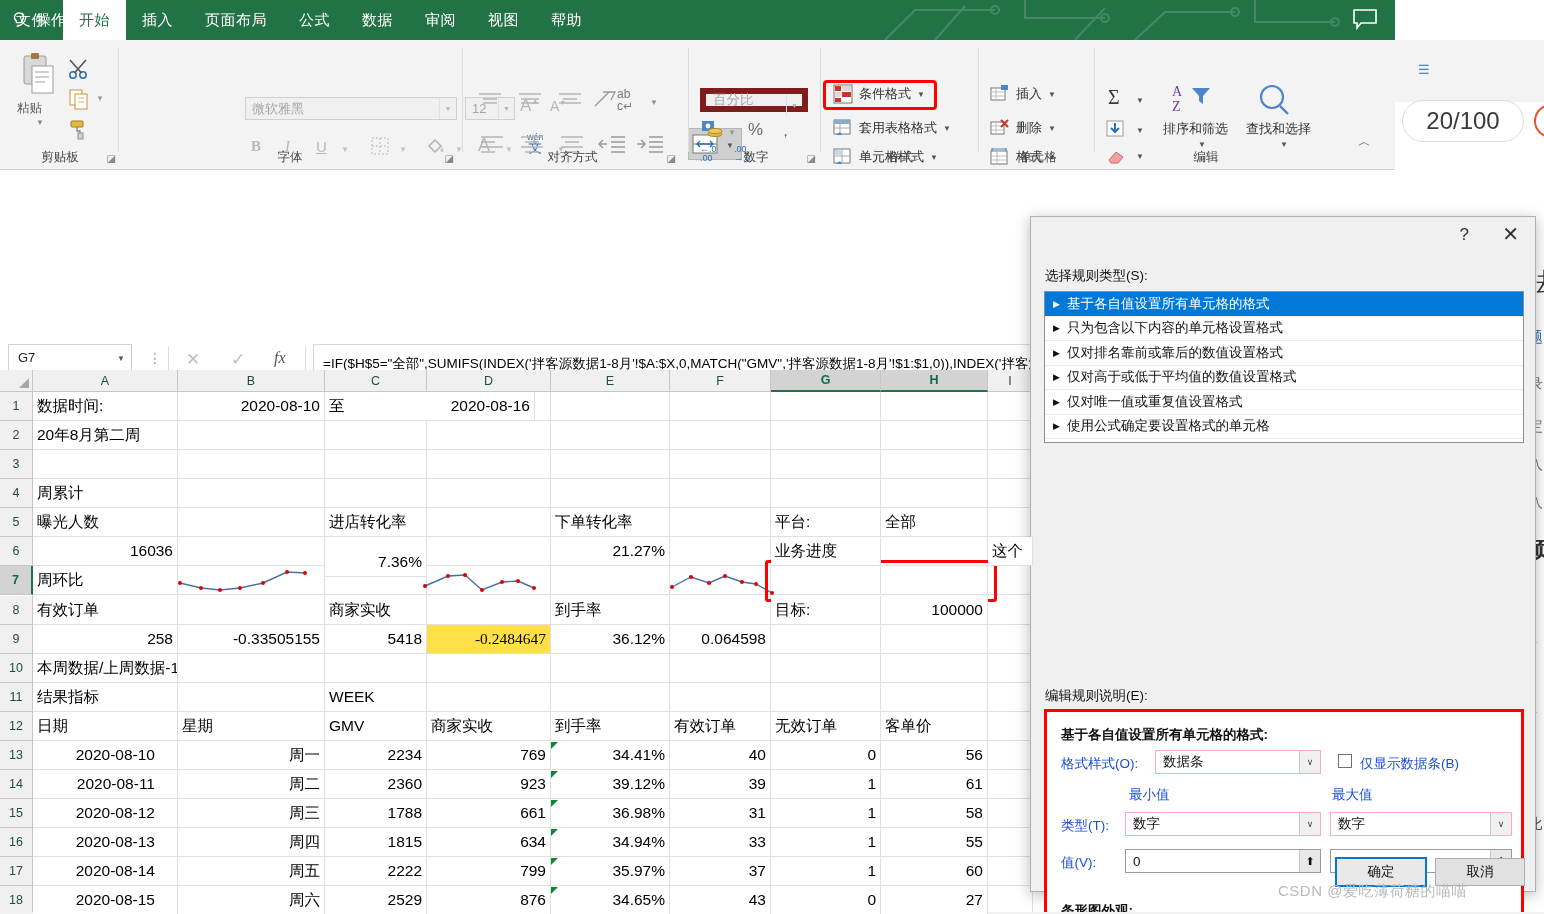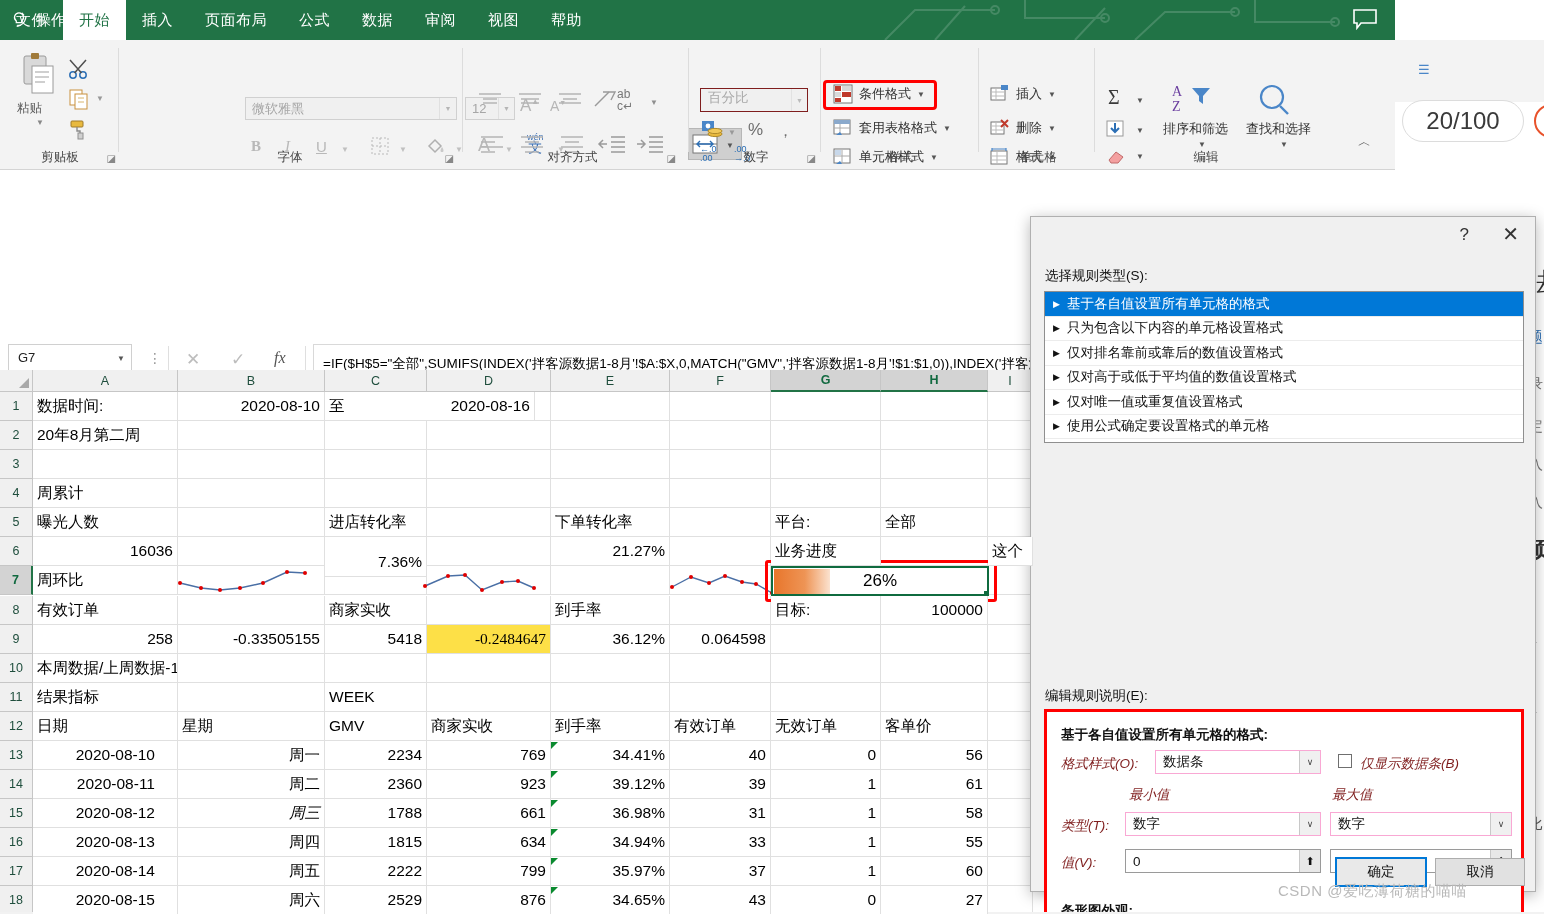--- a/index.html
+++ b/index.html
@@ -202,21 +202,21 @@
   }
   .rule.sel{ background:#0078d7; color:#fff; }
   .rule .arr{ font-size:9px; margin-right:7px; }
 
   .descbox{
     position:absolute; left:13px; top:492px; width:480px; height:368px;
     background:#fff; border:3px solid #ff0000;
   }
   .descbox .inner{ position:absolute; inset:0; }
   .d-bold{ position:absolute; font-size:13.5px; color:#111; font-weight:bold; }
-  .d-txt{ position:absolute; font-size:13.5px; color:#7f1d1d;font-style:italic; }
+  .d-txt{ position:absolute; font-size:13.5px; color:#1d4ed8; }
   .combo{
     position:absolute; height:24px; background:#fff; border:1px solid #f9a8d4;
     font-size:13.5px; color:#111; display:flex; align-items:center; padding-left:7px;
   }
   .combo .cdd{
     position:absolute; right:0; top:0; width:21px; height:22px; background:#f0f0f0;
     border-left:1px solid #c8c8c8; display:flex; align-items:center; justify-content:center;
     font-size:9px; color:#444;
   }
   .spin{
@@ -388,21 +388,21 @@
         <path d="M5 11H21M8 8L5 11l3 3M18 8l3 3-3 3" stroke="#2c6fb5" stroke-width="1.4" fill="none"></path>
       </svg>
       <span class="chev" style="position:absolute;right:7px;top:12px">▼</span>
     </div>
     <div class="glabel">对齐方式</div>
     <div class="dlgl" style="right:4px">◪</div>
   </div>
   <div class="gsep" style="left:688px"></div>
 
   <div class="rgroup" style="left:692px;width:128px">
-    <div style="position:absolute;left:8px;top:48px;width:108px;height:24px;border:1px solid #7f1d1d;background:#f0f0f0;display:flex;padding-left:7px;font-size:13.5px;color:#a8a8a8">
+    <div style="position:absolute;left:8px;top:48px;width:108px;height:24px;border:6px solid #7f1d1d;background:#f0f0f0;display:flex;align-items:center;padding-left:7px;font-size:13.5px;color:#a8a8a8">
       <span>百分比</span>
       <span style="position:absolute;right:0;top:0;width:16px;height:22px;border-left:1px solid #e2e2e2;display:flex;align-items:center;justify-content:center;font-size:7px;color:#bbb">▼</span>
     </div>
     <svg style="position:absolute;left:9px;top:80px" width="22" height="20" viewBox="0 0 22 20">
       <rect x="1" y="1" width="12" height="10" fill="#4a86c8"></rect>
       <circle cx="7" cy="6" r="2.4" fill="#fff"></circle>
       <ellipse cx="14" cy="14" rx="7" ry="2.6" fill="#e8b93f" stroke="#b08a2a"></ellipse>
       <ellipse cx="14" cy="11" rx="7" ry="2.6" fill="#f0c85a" stroke="#b08a2a"></ellipse>
     </svg>
     <div class="chev" style="position:absolute;left:36px;top:88px;color:#999">▼</div>
@@ -794,21 +794,21 @@
       <div class="cell r" style="left: 33px; top: 400px; width: 145px; height: 29px; z-index: 3; background: rgb(255, 255, 255); padding-right: 22px;">2020-08-11</div>
       <div class="cell r" style="left: 178px; top: 400px; width: 147px; height: 29px; z-index: 3; background: rgb(255, 255, 255);">周二</div>
       <div class="cell r" style="left: 325px; top: 400px; width: 102px; height: 29px; z-index: 3; background: rgb(255, 255, 255);">2360</div>
       <div class="cell r" style="left: 427px; top: 400px; width: 124px; height: 29px; z-index: 3; background: rgb(255, 255, 255);">923</div>
       <div class="cell r" style="left: 551px; top: 400px; width: 119px; height: 29px; z-index: 3; background: rgb(255, 255, 255);">39.12%</div>
       <div class="cmark" style="left: 551px; top: 401px; z-index: 4;"></div>
       <div class="cell r" style="left: 670px; top: 400px; width: 101px; height: 29px; z-index: 3; background: rgb(255, 255, 255);">39</div>
       <div class="cell r" style="left: 771px; top: 400px; width: 110px; height: 29px; z-index: 3; background: rgb(255, 255, 255);">1</div>
       <div class="cell r" style="left: 881px; top: 400px; width: 107px; height: 29px; z-index: 3; background: rgb(255, 255, 255);">61</div>
       <div class="cell r" style="left: 33px; top: 429px; width: 145px; height: 29px; z-index: 3; background: rgb(255, 255, 255); padding-right: 22px;">2020-08-12</div>
-      <div class="cell r" style="left: 178px; top: 429px; width: 147px; height: 29px; z-index: 3; background: rgb(255, 255, 255); font-style: italic;">周三</div>
+      <div class="cell r" style="left: 178px; top: 429px; width: 147px; height: 29px; z-index: 3; background: rgb(255, 255, 255);">周三</div>
       <div class="cell r" style="left: 325px; top: 429px; width: 102px; height: 29px; z-index: 3; background: rgb(255, 255, 255);">1788</div>
       <div class="cell r" style="left: 427px; top: 429px; width: 124px; height: 29px; z-index: 3; background: rgb(255, 255, 255);">661</div>
       <div class="cell r" style="left: 551px; top: 429px; width: 119px; height: 29px; z-index: 3; background: rgb(255, 255, 255);">36.98%</div>
       <div class="cmark" style="left: 551px; top: 430px; z-index: 4;"></div>
       <div class="cell r" style="left: 670px; top: 429px; width: 101px; height: 29px; z-index: 3; background: rgb(255, 255, 255);">31</div>
       <div class="cell r" style="left: 771px; top: 429px; width: 110px; height: 29px; z-index: 3; background: rgb(255, 255, 255);">1</div>
       <div class="cell r" style="left: 881px; top: 429px; width: 107px; height: 29px; z-index: 3; background: rgb(255, 255, 255);">58</div>
       <div class="cell r" style="left: 33px; top: 458px; width: 145px; height: 29px; z-index: 3; background: rgb(255, 255, 255); padding-right: 22px;">2020-08-13</div>
       <div class="cell r" style="left: 178px; top: 458px; width: 147px; height: 29px; z-index: 3; background: rgb(255, 255, 255);">周四</div>
       <div class="cell r" style="left: 325px; top: 458px; width: 102px; height: 29px; z-index: 3; background: rgb(255, 255, 255);">1815</div>
@@ -868,25 +868,20 @@
         <circle cx="4" cy="21" r="2"></circle>
         <circle cx="23" cy="11" r="2"></circle>
         <circle cx="41" cy="17" r="2"></circle>
         <circle cx="57" cy="10" r="2"></circle>
         <circle cx="74" cy="16" r="2"></circle>
         <circle cx="88" cy="18" r="2"></circle>
         <circle cx="104" cy="27" r="2"></circle>
       </g>
   </svg>
 
-  <div class="databar-cell">
-    <div class="databar-fill" id="databar-fill" style="width: 26%;"></div>
-    <span>26%</span>
-    <div class="db-handle"></div>
-  </div>
   <div class="redbox-cell"></div>
 </div>
 
 <div class="rpanel">
   <div class="rp-t" style="top:10px;font-size:26px">法</div>
   <div class="rp-t" style="top:73px;color:#2c6fb5">题</div>
   <div class="rp-t" style="top:120px;color:#777">录</div>
   <div class="rp-t" style="top:162px;color:#777">定</div>
   <div class="rp-t" style="top:200px;color:#777">入</div>
   <div class="rp-t" style="top:238px;color:#777">入</div>

